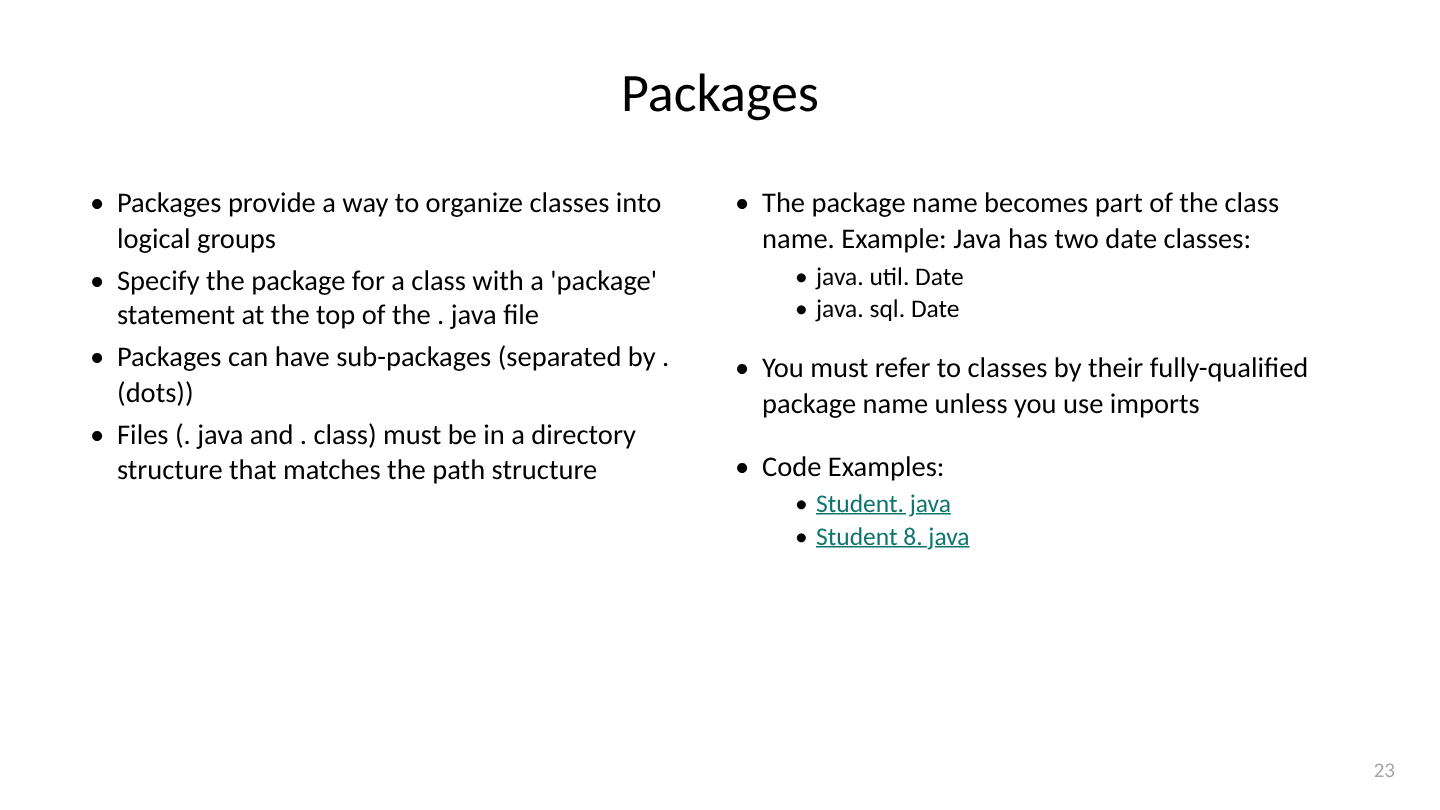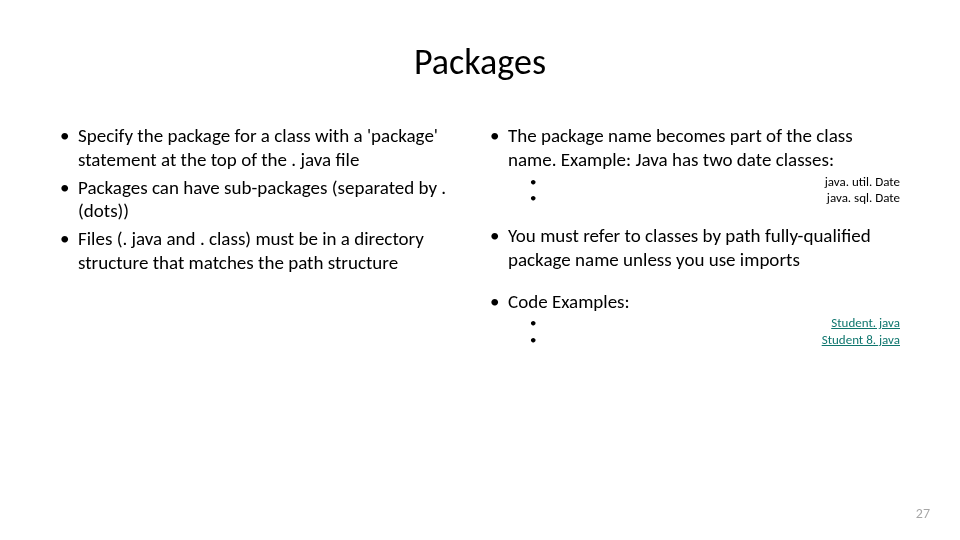--- a/index.html
+++ b/index.html
@@ -38,23 +38,22 @@
     }
     ul.lvl1 > li::before {
       content: "•";
       position: absolute;
       left: 0;
       top: 0;
     }
     ul.lvl2 {
       list-style: none;
       padding-left: 22px;
-      font-size: 13px;
+      font-size: 17px;
       margin-top: 2px;
-      text-align: right;
     }
     ul.lvl2 > li {
       position: relative;
       padding-left: 14px;
     }
     ul.lvl2 > li::before {
       content: "•";
       position: absolute;
       left: 0;
       top: 0;
@@ -73,46 +72,47 @@
     }
   </style>
 </head>
 <body>
 
 <h1 class="title">Packages</h1>
 
 <div class="columns">
   <div class="col">
     <ul class="lvl1">
+      <li>Packages provide a way to organize classes into logical groups</li>
       <li>Specify the package for a class with a 'package' statement at the top of the . java file</li>
       <li>Packages can have sub-packages (separated by . (dots))</li>
       <li>Files (. java and . class) must be in a directory structure that matches the path structure</li>
     </ul>
   </div>
 
   <div class="col">
     <ul class="lvl1">
       <li>
         <span>The package name becomes part of the class name. Example: Java has two date classes:</span>
         <ul class="lvl2">
           <li>java. util. Date</li>
           <li>java. sql. Date</li>
         </ul>
       </li>
     </ul>
     <div class="gap"></div>
     <ul class="lvl1">
-      <li>You must refer to classes by path fully-qualified package name unless you use imports</li>
+      <li>You must refer to classes by their fully-qualified package name unless you use imports</li>
     </ul>
     <div class="gap"></div>
     <ul class="lvl1">
       <li>
         <span>Code Examples:</span>
         <ul class="lvl2">
           <li><span class="link">Student. java</span></li>
           <li><span class="link">Student 8. java</span></li>
         </ul>
       </li>
     </ul>
   </div>
 </div>
 
-<div class="pagenum">27</div>
+<div class="pagenum">23</div>
 
 </body></html>

